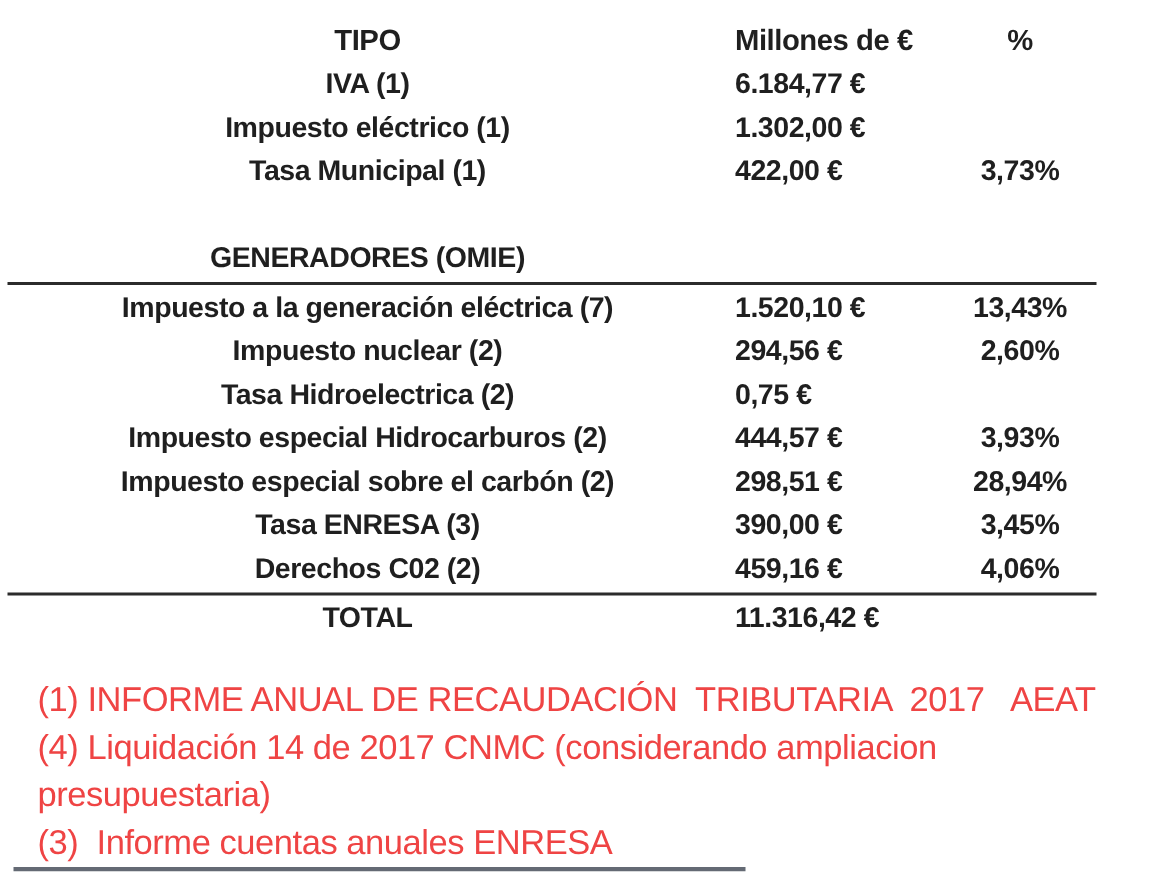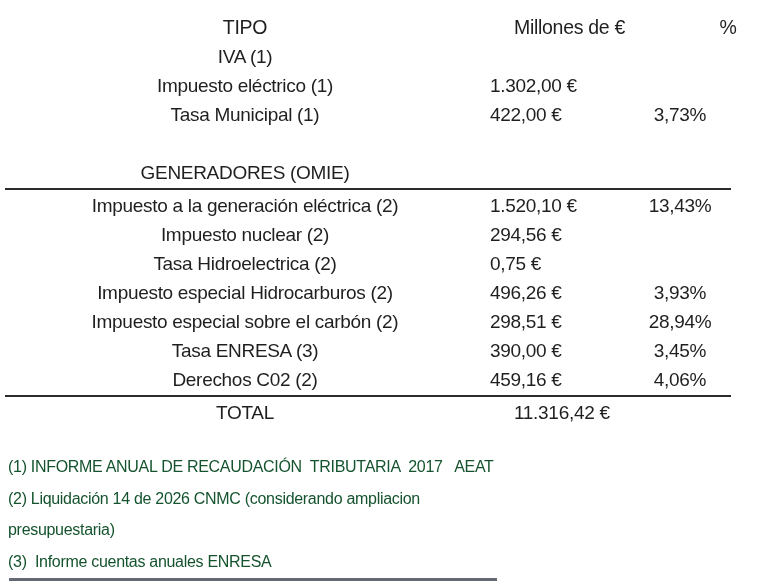--- a/index.html
+++ b/index.html
@@ -20,41 +20,42 @@
     padding-top: 13px;
   }
   .row {
     display: grid;
     grid-template-columns: 490px 138px 104px;
     height: 29px;
     align-items: center;
     font-size: 19px;
     letter-spacing: -0.3px;
     line-height: 29px;
+    font-weight: bold;
   }
   .row .label   { text-align: center; white-space: pre; }
   .row .amount  { text-align: left; padding-right: 2px; white-space: pre; }
   .row .percent { text-align: center; white-space: pre; }
-  .row.header, .row.total { font-weight: normal; gap: 24px; }
+  .row.header, .row.total { font-weight: bold; }
   .row.header { font-size: 19.5px; }
   .row.spacer { height: 29px; }
   .rule {
     height: 2px;
     width: 726px;
     margin: 1px 0 1px 5px;
     background: #2b2b2b;
   }
   .footnotes {
     margin-top: 24px;
-    padding-left: 8px;
-    font-size: 16px;
+    padding-left: 25px;
+    font-size: 23px;
     letter-spacing: -0.3px;
     line-height: 31.5px;
     white-space: pre;
-    color: #14532d;
+    color: #ef4444;
   }
   .bottom-artifact {
     position: absolute;
     left: 9px;
     bottom: 0;
     width: 488px;
     height: 3px;
     background: #49505c;
     opacity: 0.85;
     filter: blur(0.5px);
@@ -65,20 +66,21 @@
 
 <div class="table">
   <div class="row header">
     <div class="label">TIPO</div>
     <div class="amount">Millones de €</div>
     <div class="percent">%</div>
   </div>
   <div>
       <div class="row">
         <div class="label">IVA (1)</div>
+        <div class="amount">6.184,77 €</div>
       </div>
       <div class="row">
         <div class="label">Impuesto eléctrico (1)</div>
         <div class="amount">1.302,00 €</div>
       </div>
       <div class="row">
         <div class="label">Tasa Municipal (1)</div>
         <div class="amount">422,00 €</div>
         <div class="percent">3,73%</div>
       </div>
@@ -87,35 +89,36 @@
         <div class="amount"></div>
         <div class="percent"></div>
       </div>
       <div class="row section">
         <div class="label">GENERADORES (OMIE)</div>
         <div class="amount"></div>
         <div class="percent"></div>
       </div>
       <div class="rule"></div>
       <div class="row">
-        <div class="label">Impuesto a la generación eléctrica (2)</div>
+        <div class="label">Impuesto a la generación eléctrica (7)</div>
         <div class="amount">1.520,10 €</div>
         <div class="percent">13,43%</div>
       </div>
       <div class="row">
         <div class="label">Impuesto nuclear (2)</div>
         <div class="amount">294,56 €</div>
+        <div class="percent">2,60%</div>
       </div>
       <div class="row">
         <div class="label">Tasa Hidroelectrica (2)</div>
         <div class="amount">0,75 €</div>
       </div>
       <div class="row">
         <div class="label">Impuesto especial Hidrocarburos (2)</div>
-        <div class="amount">496,26 €</div>
+        <div class="amount">444,57 €</div>
         <div class="percent">3,93%</div>
       </div>
       <div class="row">
         <div class="label">Impuesto especial sobre el carbón (2)</div>
         <div class="amount">298,51 €</div>
         <div class="percent">28,94%</div>
       </div>
       <div class="row">
         <div class="label">Tasa ENRESA (3)</div>
         <div class="amount">390,00 €</div>
@@ -128,15 +131,15 @@
       </div>
       <div class="rule"></div>
       <div class="row total">
         <div class="label">TOTAL</div>
         <div class="amount">11.316,42 €</div>
         <div class="percent"></div>
       </div>
     </div>
 </div>
 
-<div class="footnotes"><div>(1) INFORME ANUAL DE RECAUDACIÓN  TRIBUTARIA  2017   AEAT</div><div>(2) Liquidación 14 de 2026 CNMC (considerando ampliacion</div><div>presupuestaria)</div><div>(3)  Informe cuentas anuales ENRESA</div></div>
+<div class="footnotes"><div>(1) INFORME ANUAL DE RECAUDACIÓN  TRIBUTARIA  2017   AEAT</div><div>(4) Liquidación 14 de 2017 CNMC (considerando ampliacion</div><div>presupuestaria)</div><div>(3)  Informe cuentas anuales ENRESA</div></div>
 
 <div class="bottom-artifact"></div>
 
 </body></html>

